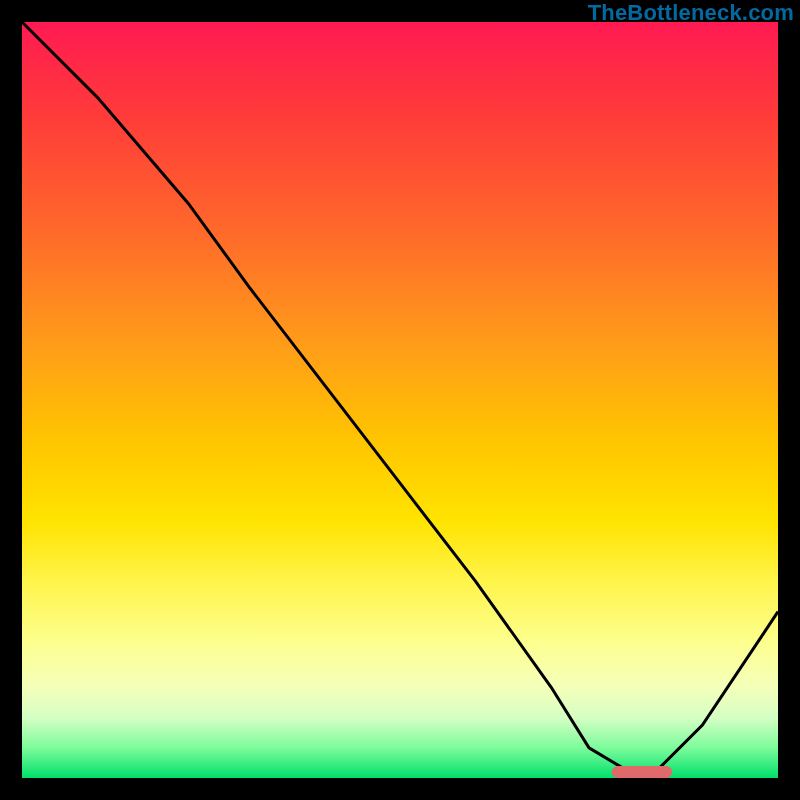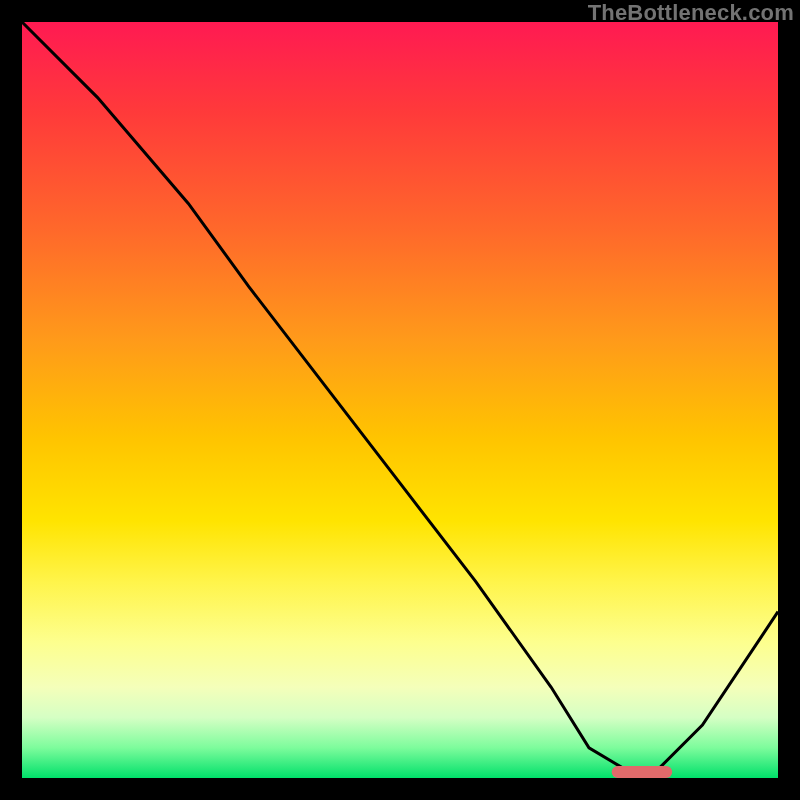--- a/index.html
+++ b/index.html
@@ -35,21 +35,21 @@
       #f4ffba 88%,
       #d5ffc4 92%,
       #7dfc9c 96%,
       #00e06a 100%
     );
   }
   .watermark {
     position: absolute;
     top: 0px;
     right: 6px;
-    color: #737373;
+    color: #0369a1;
     font-size: 22px;
     font-weight: 600;
     letter-spacing: 0.2px;
     font-family: Arial, Helvetica, sans-serif;
   }
   svg.curve {
     position: absolute;
     left: 0;
     top: 0;
     width: 756px;

